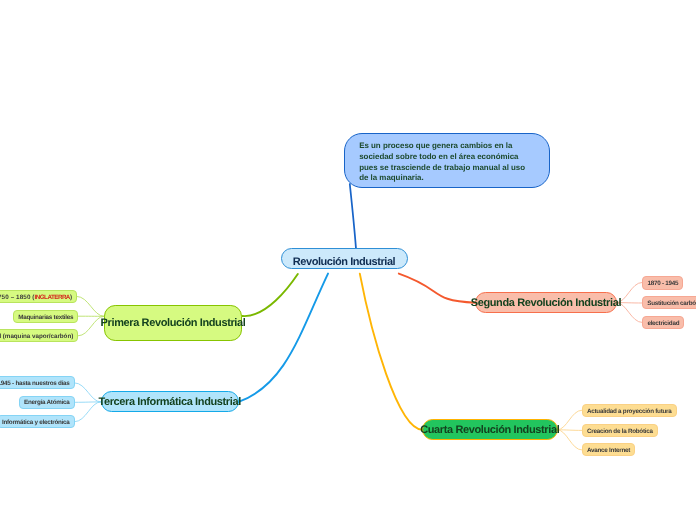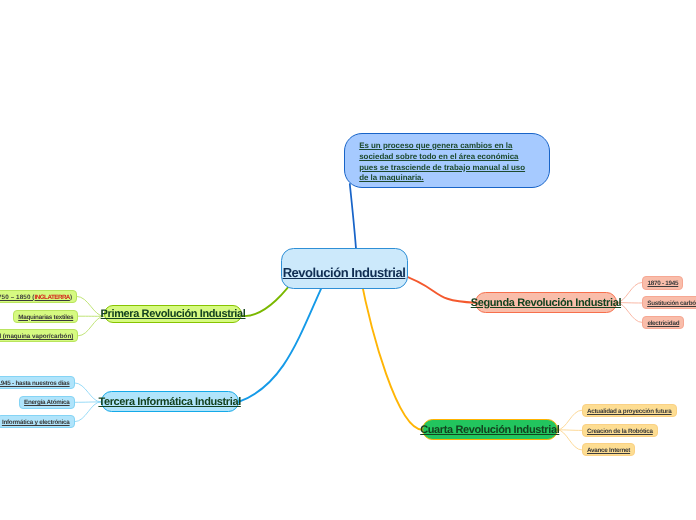--- a/index.html
+++ b/index.html
@@ -3,39 +3,39 @@
 <meta charset="utf-8">
 <title>Revolución Industrial</title>
 <style>
   html,body{margin:0;padding:0;}
   body{width:696px;height:520px;background:#ffffff;overflow:hidden;
        font-family:"Liberation Sans",sans-serif;position:relative;
        -webkit-font-smoothing:antialiased;text-rendering:geometricPrecision;}
   #canvas{position:absolute;left:0;top:0;width:696px;height:520px;}
   .links{position:absolute;left:0;top:0;width:696px;height:520px;overflow:visible;}
   .node{position:absolute;box-sizing:border-box;display:flex;align-items:center;
-        justify-content:center;text-align:center;white-space:nowrap;line-height:1;text-decoration:underline;}
+        justify-content:center;text-align:center;white-space:nowrap;line-height:1;}
 
   
-  #central{left:280.5px;top:248.3px;width:127px;height:41px;
+  #central{left:280.5px;top:248.3px;width:127px;height:21px;
      background:#cce9fb;border:1.6px solid #2e8fd6;border-radius:12.5px;
-     color:#102d52;font-size:13px;font-weight:700;letter-spacing:-0.45px;
+     color:#102d52;font-size:11px;font-weight:700;letter-spacing:-0.45px;
      padding-top:8px;}
 
   
   #desc{left:344px;top:132.8px;width:205.5px;height:55px;
      background:#a6caff;border:1.5px solid #1864c8;border-radius:18px;
      color:#1d4a2e;font-size:7.95px;line-height:10.9px;font-weight:600;
      display:block;padding:6.9px 0 0 14.2px;text-align:left;white-space:normal;
      letter-spacing:-0.02px;}
   #desc span{display:block;width:172px;}
 
   
   .branch{font-size:11px;font-weight:700;letter-spacing:-0.38px;color:#14421f;padding-top:1.6px;}
-  #b1{left:103.6px;top:305.0px;width:138.9px;height:18px;
+  #b1{left:103.6px;top:305.0px;width:138.9px;height:36px;
       background:#d6fa81;border:1.55px solid #87c400;border-radius:11.2px;}
   #b2{left:475.2px;top:291.7px;width:141.4px;height:21.8px;
       background:#f9bdaa;border:1.55px solid #f76f4c;border-radius:11.2px;}
   #b3{left:100.6px;top:391.3px;width:138px;height:21.2px;
       background:#b0e4fb;border:1.55px solid #14a9e8;border-radius:10.8px;}
   #b4{left:422px;top:419.2px;width:135.5px;height:21.3px;
       background:#22c55e;border:1.55px solid #ffb300;border-radius:10.6px;}
 
   
   .leaf{font-size:6.3px;border-width:1.05px;border-style:solid;border-radius:4px;

